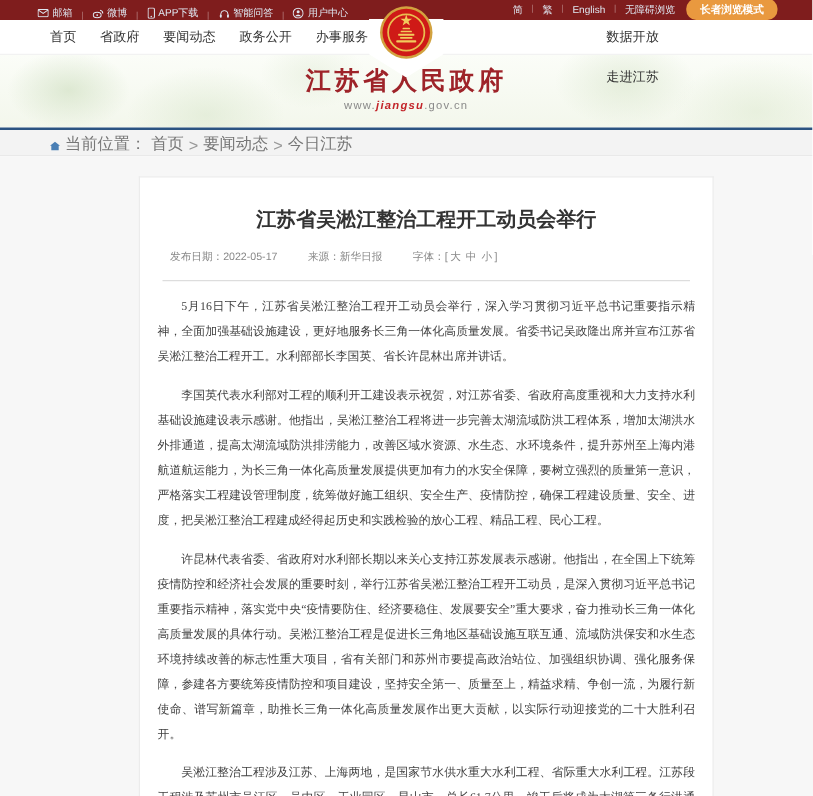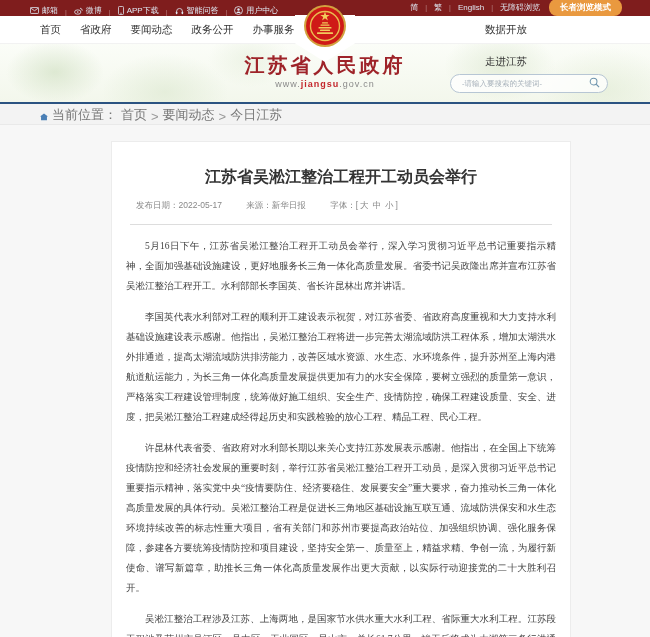--- a/index.html
+++ b/index.html
@@ -46,21 +46,21 @@
       radial-gradient(70px 45px at 55px 28px, rgba(200,218,184,.55), transparent 70%),
       radial-gradient(90px 55px at 165px 48px, rgba(214,228,200,.5), transparent 70%),
       radial-gradient(60px 40px at 250px 15px, rgba(222,233,210,.45), transparent 70%),
       radial-gradient(80px 50px at 500px 22px, rgba(206,222,190,.45), transparent 70%),
       radial-gradient(95px 60px at 605px 45px, rgba(220,232,206,.5), transparent 70%),
       linear-gradient(#fbfdf8,#f3f7ec);
   }
   .banner-center{position:absolute;left:0;right:0;top:10px;text-align:center;}
   .site-name{font-size:20px;font-weight:bold;color:#9e2329;letter-spacing:3px;line-height:1.1;}
   .site-url{font-size:9px;color:#8a8a8a;letter-spacing:1px;margin-top:3px;}
-  .site-url b{color:#c3262b;}
+  .site-url b{color:#c3262b;font-style:italic;}
   .search-box{
     position:absolute;right:42px;top:30px;width:158px;height:19px;box-sizing:border-box;
     border:1px solid #b7c6d4;border-radius:10px;background:rgba(255,255,255,.78);
     display:flex;align-items:center;padding:0 7px 0 9px;
   }
   .search-box input{
     border:none;background:transparent;flex:1;font-size:7.5px;color:#666;outline:none;
     font-family:inherit;min-width:0;
   }
   .search-box input::placeholder{color:#a9b3bc;}
@@ -192,29 +192,20 @@
       <rect x="14" y="28.2" width="16" height="1.8" rx="0.6"></rect>
       <rect x="19" y="18.2" width="6" height="1.2" rx="0.5"></rect>
     </g>
   </svg>
 </div>
 
 <div class="banner">
   <div class="banner-center">
     <div class="site-name">江苏省人民政府</div>
     <div class="site-url"><span>www.</span><b>jiangsu</b><span>.gov.cn</span></div>
-  </div>
-  <div class="search-box">
-    <input type="text" placeholder="-请输入要搜索的关键词-" style="">
-    <button class="search-btn">
-      <span><svg width="11" height="11" viewBox="0 0 12 12">
-            <circle cx="5" cy="5" r="3.7" fill="none" stroke="#6d93ad" stroke-width="1.1"></circle>
-            <path d="M7.9 7.9L11 11" stroke="#6d93ad" stroke-width="1.2"></path>
-          </svg></span>
-    </button>
   </div>
 </div>
 
 <div class="breadcrumb">
   <span><svg width="8" height="8" viewBox="0 0 10 9">
         <path d="M5 0L0 4h1.3v4.6h7.4V4H10z" fill="#4a7fb5"></path>
       </svg></span>
   <span>当前位置：</span>
   <span class="crumb-link">首页</span>
   <span class="crumb-sep">&gt;</span>

